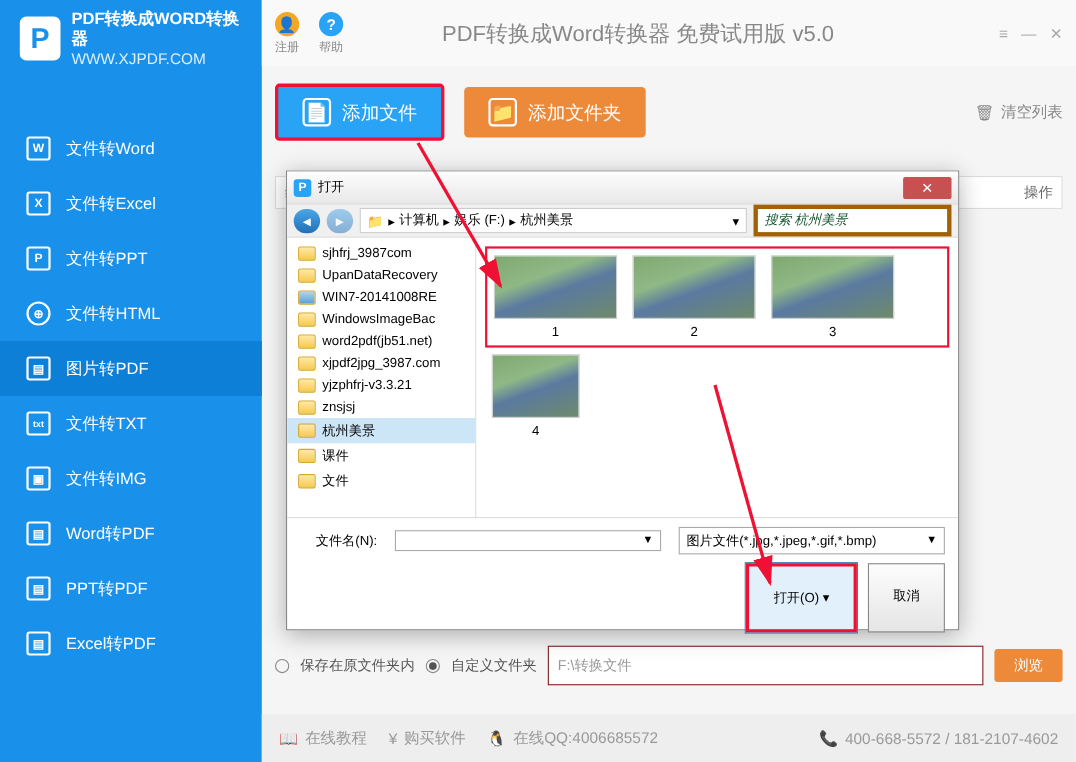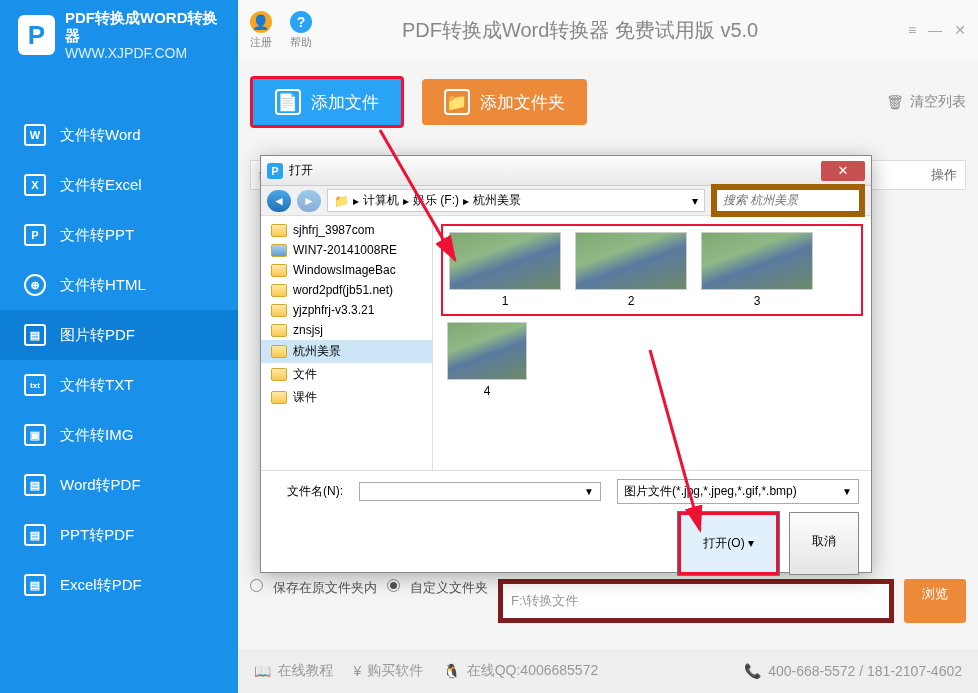--- a/index.html
+++ b/index.html
@@ -30,39 +30,39 @@
 .btn-blue { background: #29a3f5; border: 3px solid #e13; }
 .btn-orange { background: #ed8a3a; }
 .btn-icon { width: 26px; height: 26px; border: 2px solid #fff; border-radius: 4px; display: flex; align-items: center; justify-content: center; }
 .clear-list { margin-left: auto; color: #888; font-size: 14px; display: flex; align-items: center; gap: 6px; cursor: pointer; }
 
 
 .list-header { position: absolute; left: 250px; top: 160px; right: 12px; height: 30px; background: #fff; border: 1px solid #ddd; display: flex; align-items: center; padding: 0 8px; color: #666; font-size: 13px; }
 .list-header span:first-child { margin-right: auto; }
 
 
-.output-row { position: absolute; left: 250px; bottom: 70px; right: 12px; display: flex; gap: 10px; font-size: 13px; color: #555; }
+.output-row { position: absolute; left: 250px; bottom: 70px; right: 12px; display: flex; align-items: center; gap: 10px; font-size: 13px; color: #555; }
 .radio { width: 13px; height: 13px; border: 1px solid #888; border-radius: 50%; display: inline-block; }
 .radio.checked::after { content: ''; width: 7px; height: 7px; background: #555; border-radius: 50%; display: block; margin: 2px; }
-.path-box { flex: 1; border: 5px solid #7f1d1d; background: #fff; padding: 8px 8px; color: #999; }
+.path-box { flex: 1; border: 1px solid #7f1d1d; background: #fff; padding: 8px 8px; color: #999; }
 .browse-btn { background: #ed8a3a; color: #fff; padding: 6px 18px; border-radius: 3px; cursor: pointer; }
 
 
 .footer { position: absolute; left: 238px; bottom: 0; right: 0; height: 44px; background: #eee; display: flex; align-items: center; gap: 20px; padding: 0 16px; color: #999; font-size: 14px; }
 .footer .f-item { display: flex; align-items: center; gap: 6px; }
 
 
 .dialog { position: absolute; left: 260px; top: 155px; width: 612px; height: 418px; background: #fff; border: 1px solid #888; box-shadow: 0 4px 20px rgba(0,0,0,.3); }
 .dlg-title { height: 30px; background: linear-gradient(#fdfdfd, #e8e8e8); display: flex; align-items: center; padding: 0 6px; font-size: 12px; border-bottom: 1px solid #ccc; }
 .dlg-title .p-icon { width: 16px; height: 16px; background: #29a3f5; border-radius: 3px; margin-right: 6px; display:flex;align-items:center;justify-content:center;color:#fff;font-size:11px;font-weight:bold; }
 .dlg-close { margin-left: auto; width: 44px; height: 20px; background: #c75050; color: #fff; display: flex; align-items: center; justify-content: center; border-radius: 2px; font-size: 13px; cursor: pointer; }
 .dlg-nav { height: 30px; background: #f0f0f0; display: flex; align-items: center; padding: 0 6px; gap: 6px; font-size: 12px; border-bottom: 1px solid #ddd; }
 .nav-btn { width: 24px; height: 22px; background: linear-gradient(#4aa7e8,#2170b8); border-radius: 11px; display: flex; align-items: center; justify-content: center; color: #fff; font-size: 12px; }
 .crumb { flex: 1; border: 1px solid #ccc; background: #fff; padding: 2px 6px; display: flex; align-items: center; gap: 4px; }
-.search-box { width: 154px; border: 6px solid #a16207; background: #fff; padding: 2px 6px; color: #737373; font-style: italic; }
+.search-box { width: 180px; border: 4px solid #a16207; background: #fff; padding: 2px 6px; color: #14532d; font-style: italic; }
 .dlg-tools { height: 28px; border-bottom: 1px solid #ddd; display: flex; align-items: center; padding: 0 10px; gap: 18px; font-size: 12px; color: #2a5db0; }
 .dlg-tools .right { margin-left: auto; display: flex; gap: 10px; color: #555; }
 .tool-icn { width: 18px; height: 16px; border: 1px solid #aaa; background: #eef; }
 
 .dlg-body { display: flex; height: 254px; }
 .tree { width: 172px; border-right: 1px solid #ddd; overflow: hidden; font-size: 12px; padding: 4px 0; }
 .tree-item { display: flex; align-items: center; gap: 6px; padding: 3px 10px; cursor: pointer; white-space: nowrap; }
 .tree-item.sel { background: #cde6f7; }
 .folder-icn { width: 16px; height: 13px; background: linear-gradient(#ffe9a8,#f7c94f); border: 1px solid #d4a828; border-radius: 2px; }
 
@@ -225,50 +225,58 @@
     </div>
     <div class="search-box">搜索 杭州美景</div>
   </div>
   <div class="dlg-body">
     <div class="tree">
       <div class="tree-item">
           <span class="folder-icn"></span>
           <span>sjhfrj_3987com</span>
         </div>
       <div class="tree-item">
+          <span class="folder-icn"></span>
+          <span>UpanDataRecovery</span>
+        </div>
+      <div class="tree-item">
           <span class="folder-icn" style="background:linear-gradient(#b0d4f0,#5aa0d8)"></span>
           <span>WIN7-20141008RE</span>
         </div>
       <div class="tree-item">
           <span class="folder-icn"></span>
           <span>WindowsImageBac</span>
         </div>
       <div class="tree-item">
           <span class="folder-icn"></span>
           <span>word2pdf(jb51.net)</span>
         </div>
       <div class="tree-item">
           <span class="folder-icn"></span>
+          <span>xjpdf2jpg_3987.com</span>
+        </div>
+      <div class="tree-item">
+          <span class="folder-icn"></span>
           <span>yjzphfrj-v3.3.21</span>
         </div>
       <div class="tree-item">
           <span class="folder-icn"></span>
           <span>znsjsj</span>
         </div>
       <div class="tree-item sel">
           <span class="folder-icn"></span>
           <span>杭州美景</span>
         </div>
       <div class="tree-item">
           <span class="folder-icn"></span>
+          <span>课件</span>
+        </div>
+      <div class="tree-item">
+          <span class="folder-icn"></span>
           <span>文件</span>
-        </div>
-      <div class="tree-item">
-          <span class="folder-icn"></span>
-          <span>课件</span>
         </div>
     </div>
     <div class="thumbs">
       <div class="thumb-row">
         <div class="thumb">
             <div class="thumb-img"></div>
             <span>1</span>
           </div>
         <div class="thumb">
             <div class="thumb-img"></div>

